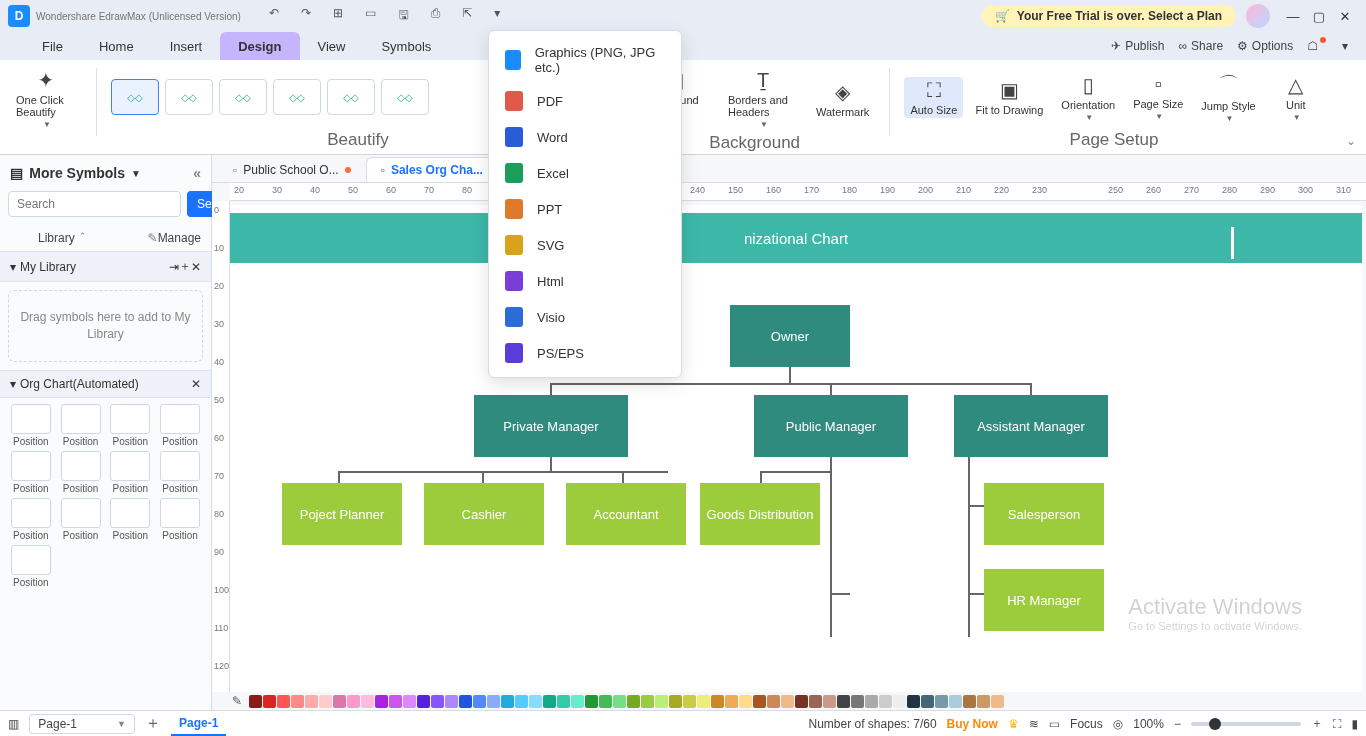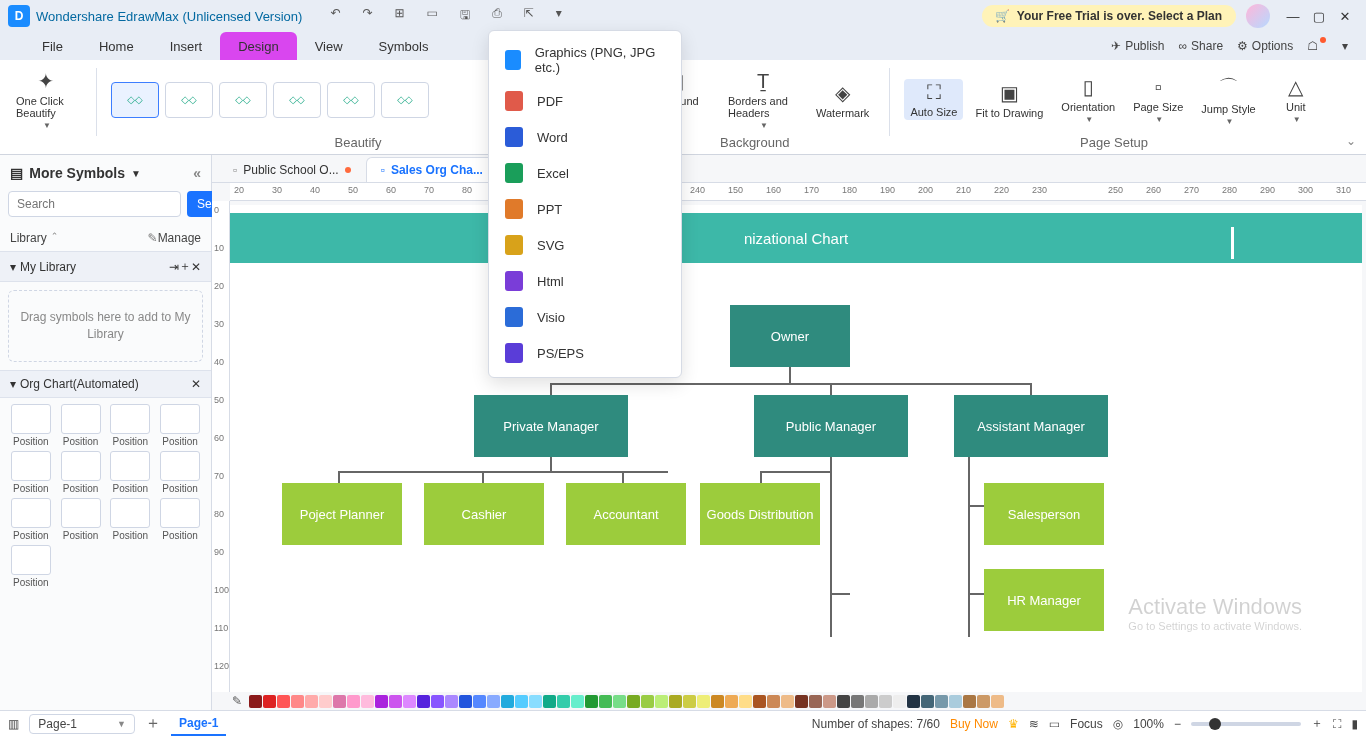--- a/index.html
+++ b/index.html
@@ -1,41 +1,41 @@
 <!DOCTYPE html>
 <html><head>
 <meta charset="utf-8">
 <style>
 * { margin: 0; padding: 0; box-sizing: border-box; font-family: "Segoe UI", Arial, sans-serif; }
 body { width: 1366px; height: 736px; background: #e8edf5; overflow: hidden; position: relative; font-size: 12px; color: #333; }
 
 
 .titlebar { height: 32px; background: #e8edf5; display: flex; align-items: center; padding: 0 8px; }
 .app-logo { width: 22px; height: 22px; background: #1a8cff; border-radius: 4px; display: inline-flex; align-items: center; justify-content: center; color: #fff; font-weight: bold; margin-right: 6px; }
-.app-title { font-size: 13px; color: #0369a1; }
+.app-title { font-size: 10px; color: #737373; }
 .title-qat { display: flex; gap: 22px; margin-left: 28px; }
 .qat-icon { color: #555; cursor: pointer; }
 .title-spacer { flex: 1; }
 .trial-pill { background: #fff3b8; border-radius: 16px; padding: 4px 14px; font-size: 12px; font-weight: bold; color: #333; display: flex; align-items: center; gap: 6px; }
 .avatar { width: 24px; height: 24px; border-radius: 50%; background: linear-gradient(135deg,#ffb6d9,#b6d9ff); margin: 0 10px; }
 .win-btn { width: 26px; text-align: center; color: #333; font-size: 13px; cursor: pointer; }
 
 
 .menubar { height: 28px; display: flex; align-items: center; padding-left: 24px; background: #e8edf5; }
 .menu-item { padding: 0 18px; height: 28px; display: flex; align-items: center; cursor: pointer; color: #333; font-size: 13px; }
-.menu-item.active { background: #d946ef; border-radius: 6px 6px 0 0; font-weight: normal; }
+.menu-item.active { background: #c4b5fd; border-radius: 6px 6px 0 0; font-weight: bold; }
 .menubar-right { margin-left: auto; display: flex; gap: 14px; padding-right: 18px; align-items: center; color: #444; }
 .mr-item { display: flex; align-items: center; gap: 4px; cursor: pointer; }
 .notif-dot { width: 6px; height: 6px; background: #ff5a2e; border-radius: 50%; position: relative; top: -6px; left: -2px; }
 
 
 .ribbon { height: 95px; background: #fff; display: flex; border-bottom: 1px solid #d0d5df; }
 .ribbon-group { padding: 6px 10px 2px; display: flex; flex-direction: column; align-items: center; }
 .ribbon-group-body { flex: 1; display: flex; align-items: center; gap: 6px; }
-.ribbon-group-label { font-size: 13px; color: #666; padding: 2px 0; }
+.ribbon-group-label { font-size: 17px; color: #666; padding: 2px 0; }
 .ribbon-btn { display: flex; flex-direction: column; align-items: center; justify-content: center; gap: 2px; padding: 2px 6px; cursor: pointer; min-width: 56px; font-size: 11px; color: #333; border-radius: 4px; }
 .ribbon-btn.selected { background: #dfe9fb; }
 .ribbon-ico { font-size: 20px; color: #444; }
 .style-thumb { width: 48px; height: 36px; border: 1px solid #cfd6e4; border-radius: 4px; background: #fff; display: flex; align-items: center; justify-content: center; font-size: 10px; color: #2a8; cursor: pointer; }
 .style-thumb.sel { border: 1px solid #3d7eff; background: #eaf2ff; }
 .ribbon-sep { width: 1px; background: #dbe0ea; margin: 8px 4px 18px; }
 .dd-caret { font-size: 8px; color: #666; margin-left: 2px; }
 
 
 .export-menu { position: absolute; top: 30px; left: 488px; width: 194px; background: #fff; border: 1px solid #d6dbe5; border-radius: 6px; box-shadow: 0 6px 18px rgba(0,0,0,.12); z-index: 50; padding: 6px 0; }
@@ -45,21 +45,21 @@
 
 .workspace { display: flex; height: calc(100% - 32px - 28px - 95px - 26px); }
 
 
 .sidebar { width: 212px; background: #fafbfc; border-right: 1px solid #d7dce6; display: flex; flex-direction: column; }
 .sb-head { display: flex; align-items: center; gap: 6px; padding: 10px 10px; font-weight: bold; font-size: 14px; }
 .sb-collapse { margin-left: auto; color: #888; cursor: pointer; }
 .sb-search { display: flex; padding: 0 8px 8px; gap: 6px; }
 .sb-search input { flex: 1; height: 26px; border: 1px solid #cfd6e4; border-radius: 4px; padding: 0 8px; font-size: 12px; }
 .sb-search button { background: #1a73ff; color: #fff; border: none; border-radius: 4px; padding: 0 10px; font-size: 12px; cursor: pointer; }
-.sb-row { display: flex; align-items: flex-start; padding: 6px 10px; font-size: 12px; color: #444; }
+.sb-row { display: flex; align-items: flex-start; padding: 6px 10px; font-size: 12px; color: #444; margin-left: 28px; }
 .sb-row .sp { flex: 1; }
 .sb-row .ic { margin-left: 8px; color: #777; cursor: pointer; }
 .sb-section { padding: 6px 10px; background: #eef1f7; border-top: 1px solid #dde2ec; border-bottom: 1px solid #dde2ec; display: flex; align-items: center; font-size: 12px; }
 .sb-section .sp { flex: 1; }
 .sb-drop { margin: 8px; border: 1px dashed #cfd6e4; border-radius: 6px; padding: 18px 8px; text-align: center; color: #888; font-size: 12px; line-height: 1.4; }
 .shape-grid { display: grid; grid-template-columns: repeat(4, 1fr); gap: 4px 4px; padding: 6px 8px; overflow-y: auto; }
 .shape-cell { text-align: center; font-size: 10px; color: #555; }
 .shape-th { width: 40px; height: 30px; margin: 0 auto 2px; border: 1px solid #cfd6e4; border-radius: 3px; background: #fff; }
 
 
@@ -83,21 +83,21 @@
 .node.green { background: #9ccc3c; }
 .conn { position: absolute; background: #666; }
 
 .color-strip { height: 18px; display: flex; align-items: center; padding-left: 20px; gap: 1px; background: #f6f7f9; }
 .cs-sw { width: 13px; height: 13px; border-radius: 2px; }
 
 
 .statusbar { height: 26px; background: #fff; border-top: 1px solid #d7dce6; display: flex; align-items: center; padding: 0 8px; font-size: 12px; color: #444; gap: 10px; }
 .page-tab { color: #1a73ff; font-weight: bold; padding: 0 8px; border-bottom: 2px solid #1a73ff; height: 100%; display: flex; align-items: center; }
 .sb-sp { flex: 1; }
-.buy-now { color: #ff8a00; font-weight: normal; }
+.buy-now { color: #ff8a00; font-weight: bold; }
 .zoom-track { width: 110px; height: 4px; background: #cfd6e4; border-radius: 2px; position: relative; }
 .zoom-thumb { position: absolute; left: 18px; top: -4px; width: 12px; height: 12px; background: #333; border-radius: 50%; }
 
 .watermark { position: absolute; right: 60px; bottom: 60px; color: rgba(0,0,0,0.18); font-size: 22px; pointer-events: none; text-align: center; }
 .watermark small { display: block; font-size: 11px; }
 </style>
 </head>
 <body>
 
 <div class="titlebar">

